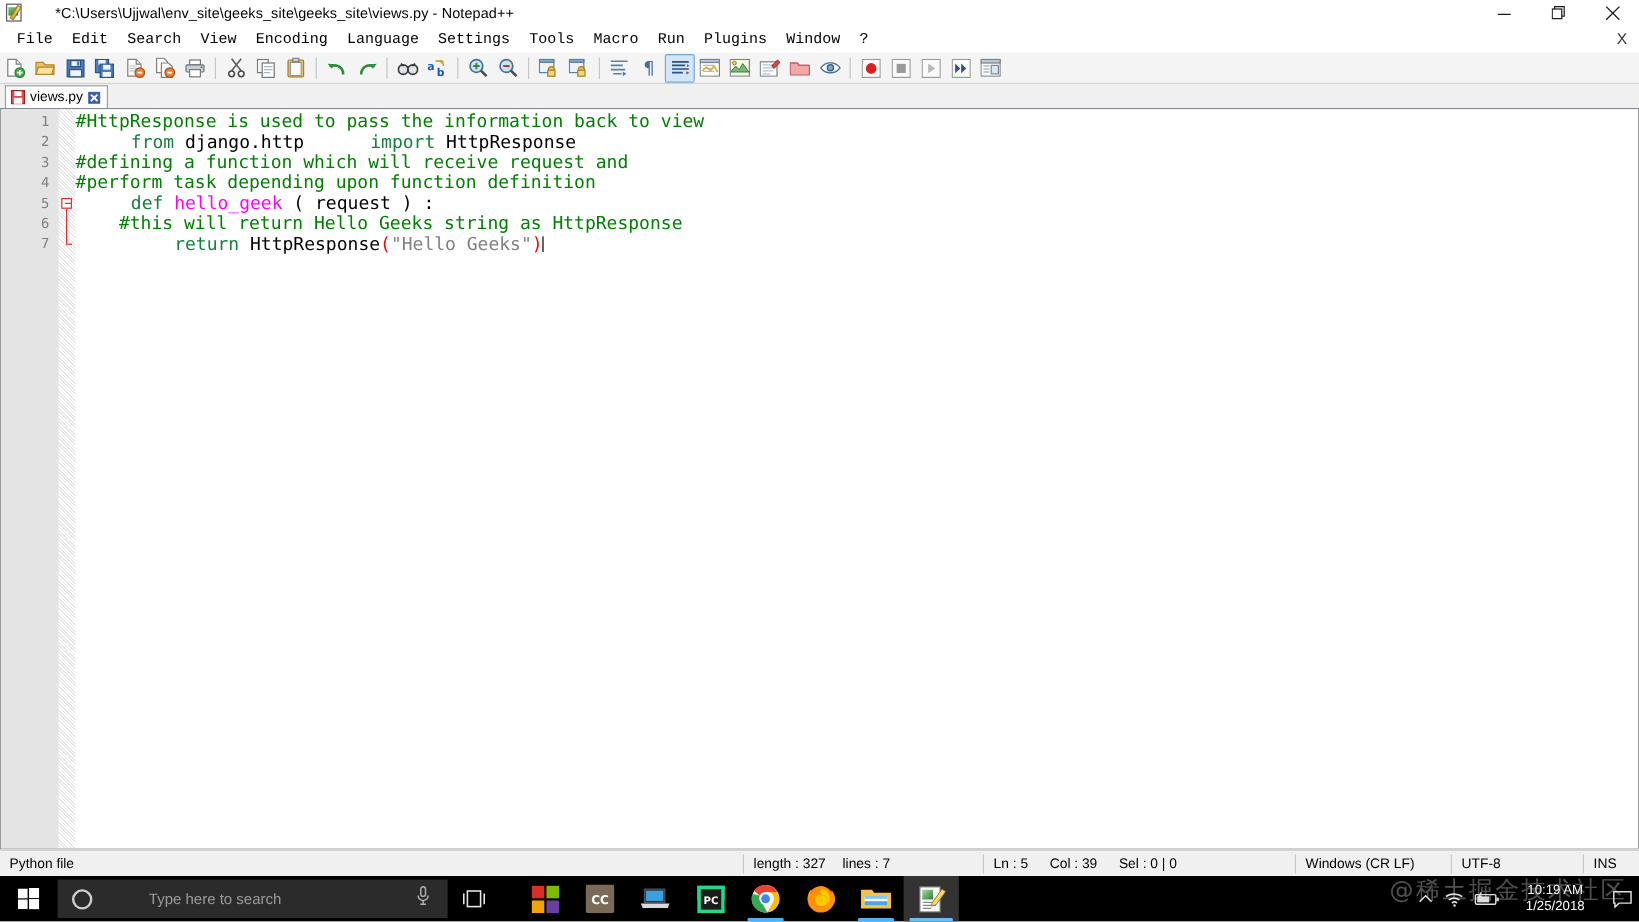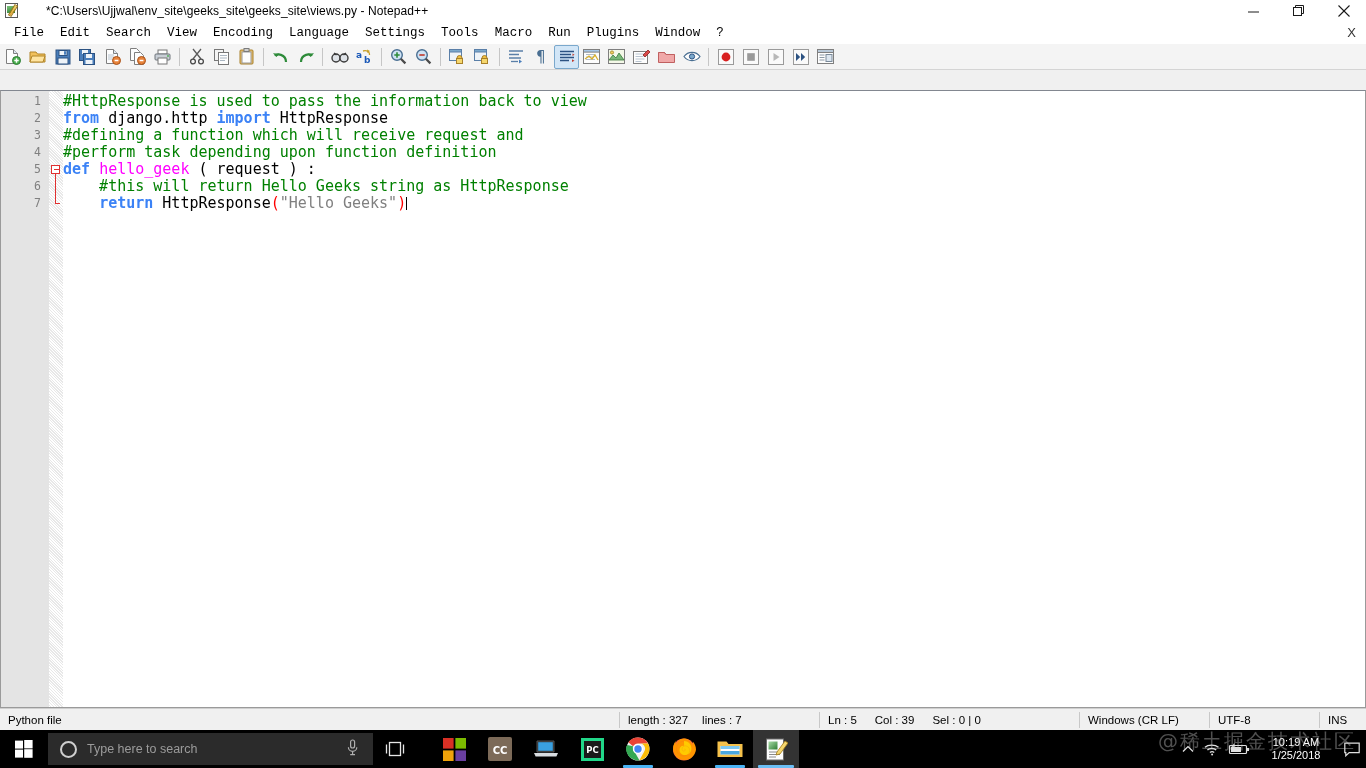--- a/index.html
+++ b/index.html
@@ -117,21 +117,21 @@
   }
   .ln{
     position:absolute; left:0; width:40px; text-align:right;
     color:#808080; font-family:"DejaVu Sans Mono", monospace;
     font-size:11.5px; height:17px; line-height:17px;
   }
   .curline{
     position:absolute; left:62px; right:0; height:17px; background:#eceafc;
   }
   .tk-com{ color:#008000; }
-  .tk-kw { color:#3b82f6; font-weight:bold; }
+  .tk-kw { color:#15803d; font-weight:normal;margin-left:46px; }
   .tk-fn { color:#ff00ff; }
   .tk-id { color:#000000; }
   .tk-str{ color:#808080; }
   .tk-op { color:#ff0000; }
   .caret{
     display:inline-block; width:1px; height:13px; background:#000;
     vertical-align:-2px; margin-left:0px;
   }
   
   .foldbox{
@@ -160,21 +160,21 @@
   
   .taskbar{
     position:absolute; left:0; top:730px; width:1366px; height:38px;
     background:#000000; display:flex; align-items:center;
   }
   .start-btn{
     width:48px; height:38px; display:flex; align-items:center; justify-content:center; flex:none;
   }
   .search-box{
     width:325px; height:32px; background:#2b2b2b; display:flex; align-items:center;
-    flex:none; margin-left:0px;
+    flex:none; margin-left:0px;gap:37px;
   }
   .search-circle{
     width:17px; height:17px; border:2px solid #cfcfcf; border-radius:50%;
     margin-left:12px; margin-right:10px; flex:none;
   }
   .search-ph{ font-size:12.5px; color:#9b9b9b; font-family:"Liberation Sans", sans-serif; }
   .mic-icon{ margin-left:auto; margin-right:14px; }
   .taskview{
     width:44px; height:38px; display:flex; align-items:center; justify-content:center; flex:none;
   }
@@ -519,20 +519,38 @@
       <svg width="17" height="15" viewBox="0 0 17 15">
         <rect x="0.5" y="0.5" width="16" height="14" fill="#fdfdfd" stroke="#7f7f7f"></rect>
         <rect x="0.5" y="0.5" width="16" height="3" fill="#b8c8d8" stroke="#7f7f7f"></rect>
         <path d="M2.5 6h5M2.5 8.5h5M2.5 11h5" stroke="#8a98a6"></path>
         <rect x="9" y="5.5" width="6" height="7" fill="#dce6f0" stroke="#7a8a9a"></rect>
       </svg>
     </div>
 
   </div>
 
+  <div class="tabbar">
+    <div class="tab">
+      <span class="tab-save-icon">
+        <svg width="12" height="12" viewBox="0 0 12 12">
+          <rect x="0.5" y="0.5" width="11" height="11" fill="#e04a4a" stroke="#a02020"></rect>
+          <rect x="3" y="1" width="6" height="4" fill="#ffffff"></rect>
+          <rect x="2.5" y="6.5" width="7" height="5" fill="#ffffff"></rect>
+        </svg>
+      </span>
+      <span>views.py</span>
+      <span class="tab-x">
+        <svg width="11" height="11" viewBox="0 0 11 11">
+          <rect x="0.5" y="0.5" width="10" height="10" fill="#3b5ea8"></rect>
+          <path d="M2.8 2.8l5.4 5.4M8.2 2.8l-5.4 5.4" stroke="#ffffff" stroke-width="1.6"></path>
+        </svg>
+      </span>
+    </div>
+  </div>
 
   <div class="editor">
     <div class="gutter"></div>
     <div class="fold-margin"></div>
 
     <div class="curline" style="top:102px;"></div>
 
     <div class="ln" style="top:2px;">1</div>
     <div class="ln" style="top:19px;">2</div>
     <div class="ln" style="top:36px;">3</div>

